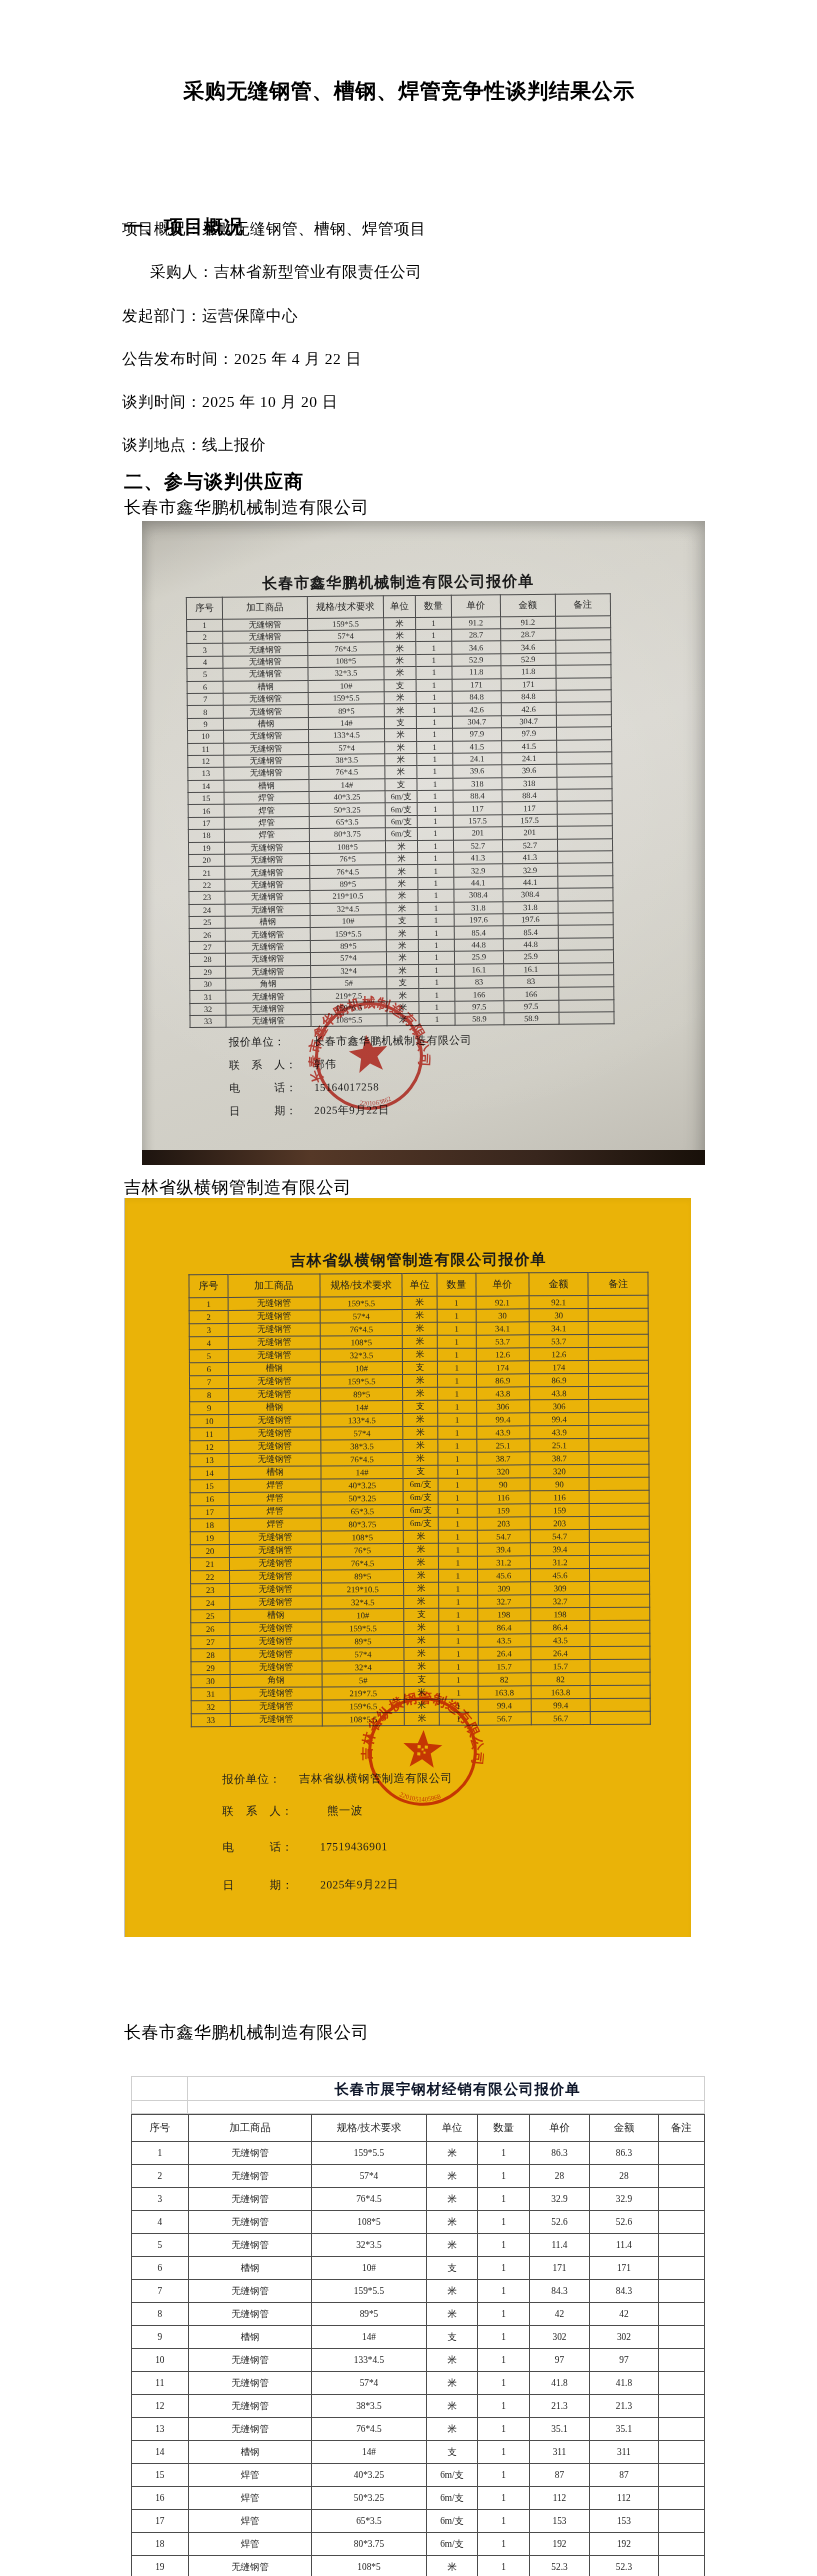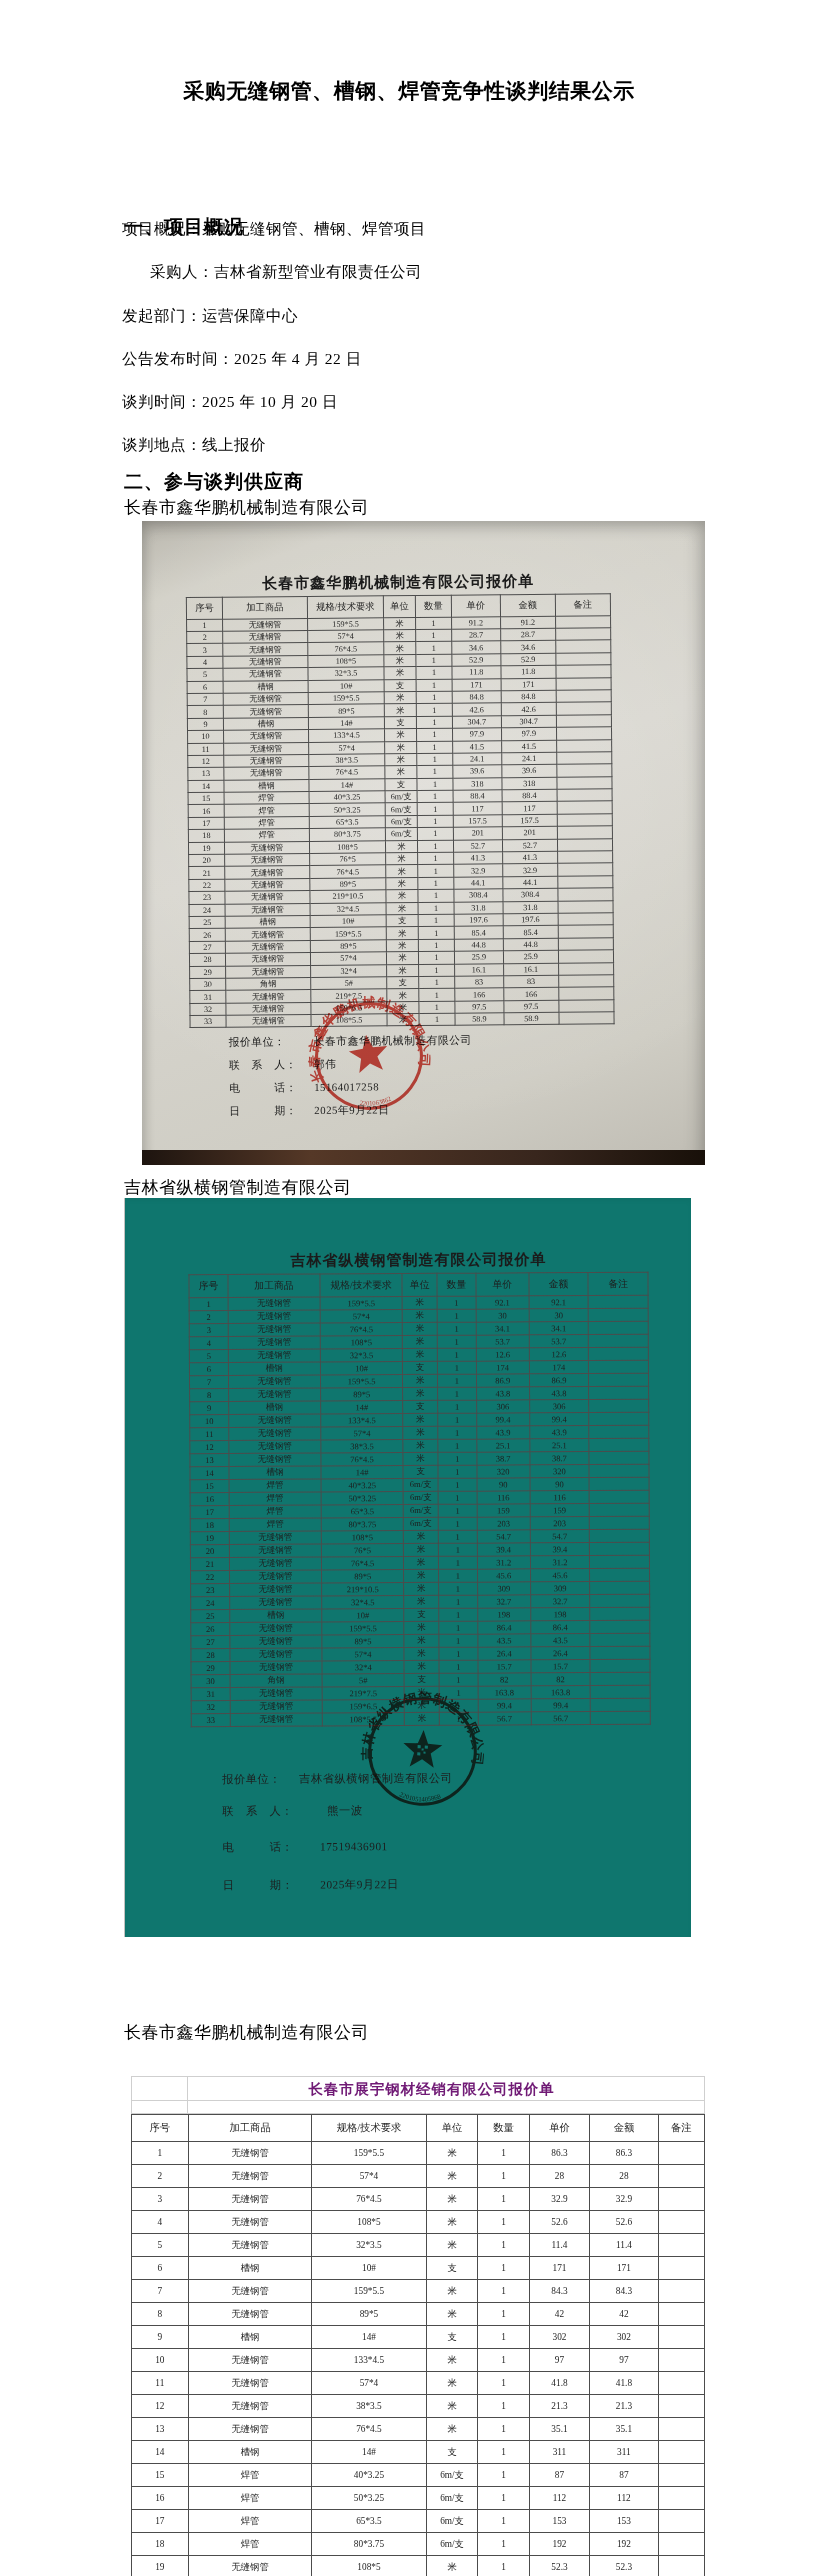--- a/index.html
+++ b/index.html
@@ -37,21 +37,21 @@
       radial-gradient(120% 90% at 50% 40%, rgba(255,255,255,0.25), rgba(0,0,0,0) 60%),
       linear-gradient(160deg, #b9b6ad 0%, #d2d0c7 10%, #d8d6cf 45%, #cfcdc4 82%, #bfbcb3 100%);
     box-shadow: inset -7.2px 0 15.5px rgba(0,0,0,.14), inset 0 8.2px 13.4px rgba(0,0,0,.12), inset 5.2px 0 9.3px rgba(0,0,0,.08);
     margin-left: 18px;
   }
   .scan-photo::after {
     content:""; position:absolute; left:0; right:0; bottom:0; height:15.5px;
     background:linear-gradient(90deg,#1d140f,#553827 30%,#38261d 70%,#181009);
   }
   .scan-white {
-    background:#0f766e;
+    background:#eab308;
     border-left:1px solid #c2c2c0;
     box-shadow: inset 0 3.1px 5.2px rgba(0,0,0,.04);
   }
   .scan-sheet { background:#ffffff; }
 
   .scan-title {
     position:absolute; text-align:center;
     font-weight:bold; font-size:15px; letter-spacing:1px; color:#1b1b1b;
   }
   table.quote { position:absolute; border-collapse:collapse; table-layout:fixed; }
@@ -856,21 +856,21 @@
   </svg>
 </div>
 
 <p class="abs supplier-name" style="top:2021px;">长春市鑫华鹏机械制造有限公司</p>
 
 <div class="scan scan-sheet" style="left:125px; top:2076px; width:585px; height:938px;">
 
   <div class="sheet-toprow" style="left:5.7px; top:0; width:574px; height:25px;"></div>
   <div class="sheet-toprow" style="left:5.7px; top:24px; width:574px; height:14px;"></div>
   <div style="position:absolute; left:62px; top:0; width:0.5px; height:38px; background:#cfcfcf;"></div>
-  <div class="scan-title" style="left:48px; top:4.1px; width:517px; font-size:14.4px; color:#701a75;">长春市展宇钢材经销有限公司报价单</div>
+  <div class="scan-title" style="left:74px; top:4.1px; width:517px; font-size:14.4px; color:#0f172a;">长春市展宇钢材经销有限公司报价单</div>
   <table class="quote t3" style="left:5.7px; top:38px; width:574px;">
     <colgroup>
       <col style="width:10%">
         <col style="width:21.5%">
         <col style="width:20%">
         <col style="width:9%">
       <col style="width:9%">
         <col style="width:10.5%">
         <col style="width:12%">
         <col style="width:8%">

